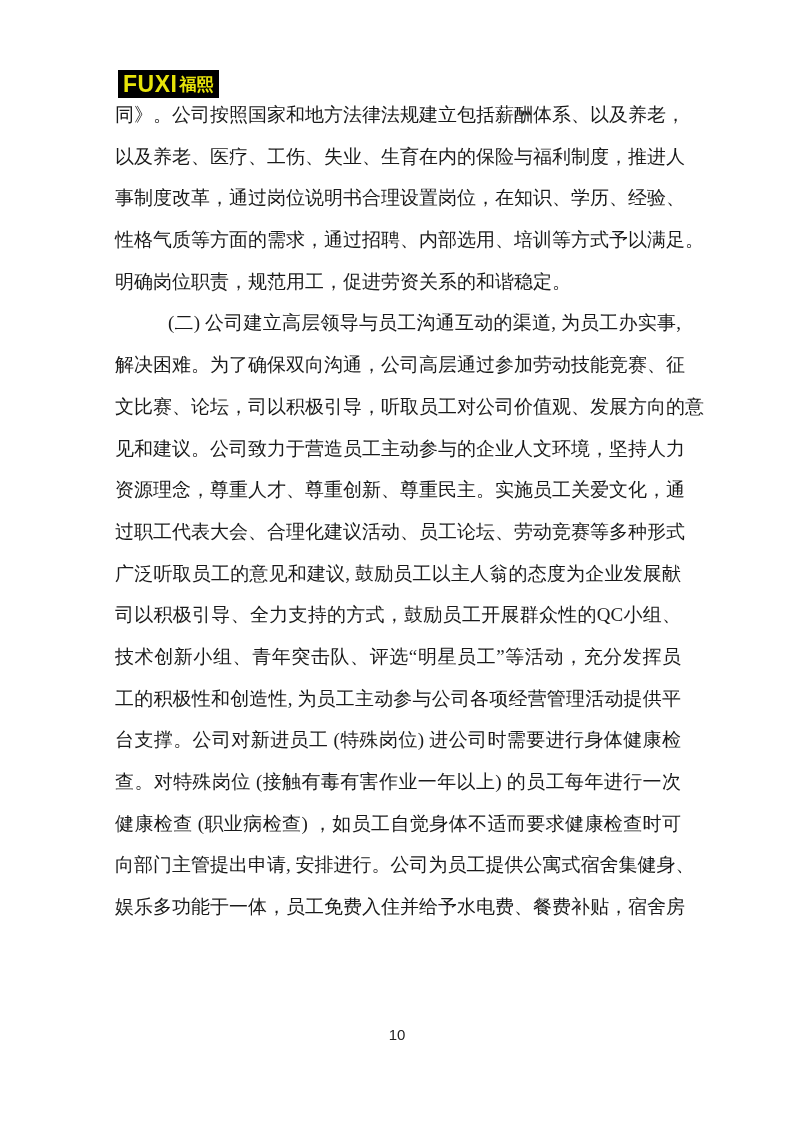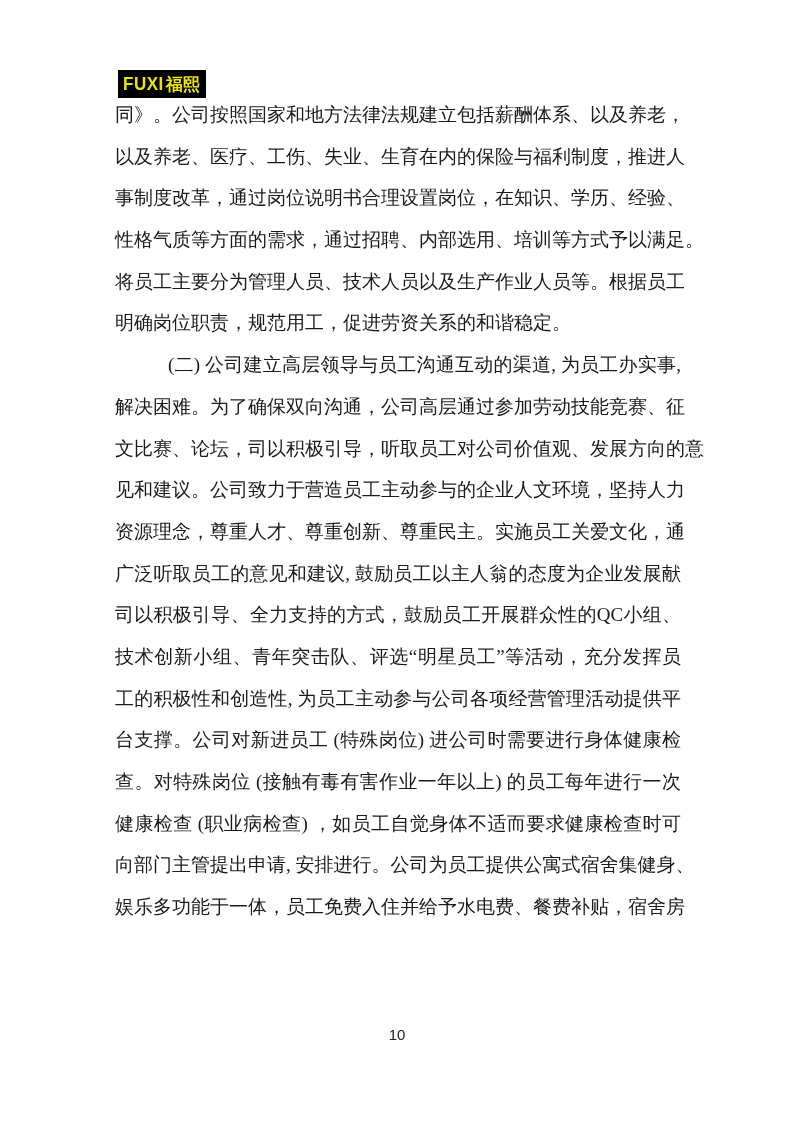--- a/index.html
+++ b/index.html
@@ -25,21 +25,21 @@
     color: #e8e409;
     display: inline-flex;
     align-items: center;
     padding: 0 6px 0 5px;
     box-sizing: border-box;
     white-space: nowrap;
   }
   .logo .latin {
     font-family: "Liberation Sans", sans-serif;
     font-weight: 800;
-    font-size: 17px;
+    font-size: 23px;
     letter-spacing: 0.5px;
     line-height: 1;
     transform: scaleY(1.05);
   }
   .logo .cjk {
     font-family: "Liberation Sans", sans-serif;
     font-weight: 700;
     font-size: 17px;
     line-height: 1;
     margin-left: 2px;
@@ -84,27 +84,27 @@
   <div class="logo">
     <span class="latin">FUXI</span>
     <span class="cjk">福熙</span>
   </div>
 
   <div class="content">
     <div class="line">同》。公司按照国家和地方法律法规建立包括薪酬体系、以及养老，</div>
     <div class="line">以及养老、医疗、工伤、失业、生育在内的保险与福利制度，推进人</div>
     <div class="line">事制度改革，通过岗位说明书合理设置岗位，在知识、学历、经验、</div>
     <div class="line">性格气质等方面的需求，通过招聘、内部选用、培训等方式予以满足。</div>
-    <div class="line">将员工主要分为管理人员、技术人员以及生产作业人员等。根据员工</div>
     <div class="line para-end">明确岗位职责，规范用工，促进劳资关系的和谐稳定。</div>
     <div class="line indent">(二) 公司建立高层领导与员工沟通互动的渠道, 为员工办实事,</div>
     <div class="line">解决困难。为了确保双向沟通，公司高层通过参加劳动技能竞赛、征</div>
     <div class="line">文比赛、论坛，司以积极引导，听取员工对公司价值观、发展方向的意</div>
     <div class="line">见和建议。公司致力于营造员工主动参与的企业人文环境，坚持人力</div>
     <div class="line">资源理念，尊重人才、尊重创新、尊重民主。实施员工关爱文化，通</div>
+    <div class="line">过职工代表大会、合理化建议活动、员工论坛、劳动竞赛等多种形式</div>
     <div class="line">广泛听取员工的意见和建议, 鼓励员工以主人翁的态度为企业发展献</div>
     <div class="line">司以积极引导、全力支持的方式，鼓励员工开展群众性的QC小组、</div>
     <div class="line">技术创新小组、青年突击队、评选“明星员工”等活动，充分发挥员</div>
     <div class="line">工的积极性和创造性, 为员工主动参与公司各项经营管理活动提供平</div>
     <div class="line">台支撑。公司对新进员工 (特殊岗位) 进公司时需要进行身体健康检</div>
     <div class="line">查。对特殊岗位 (接触有毒有害作业一年以上) 的员工每年进行一次</div>
     <div class="line">健康检查 (职业病检查) ，如员工自觉身体不适而要求健康检查时可</div>
     <div class="line">向部门主管提出申请, 安排进行。公司为员工提供公寓式宿舍集健身、</div>
     <div class="line">娱乐多功能于一体，员工免费入住并给予水电费、餐费补贴，宿舍房</div>
   </div>

